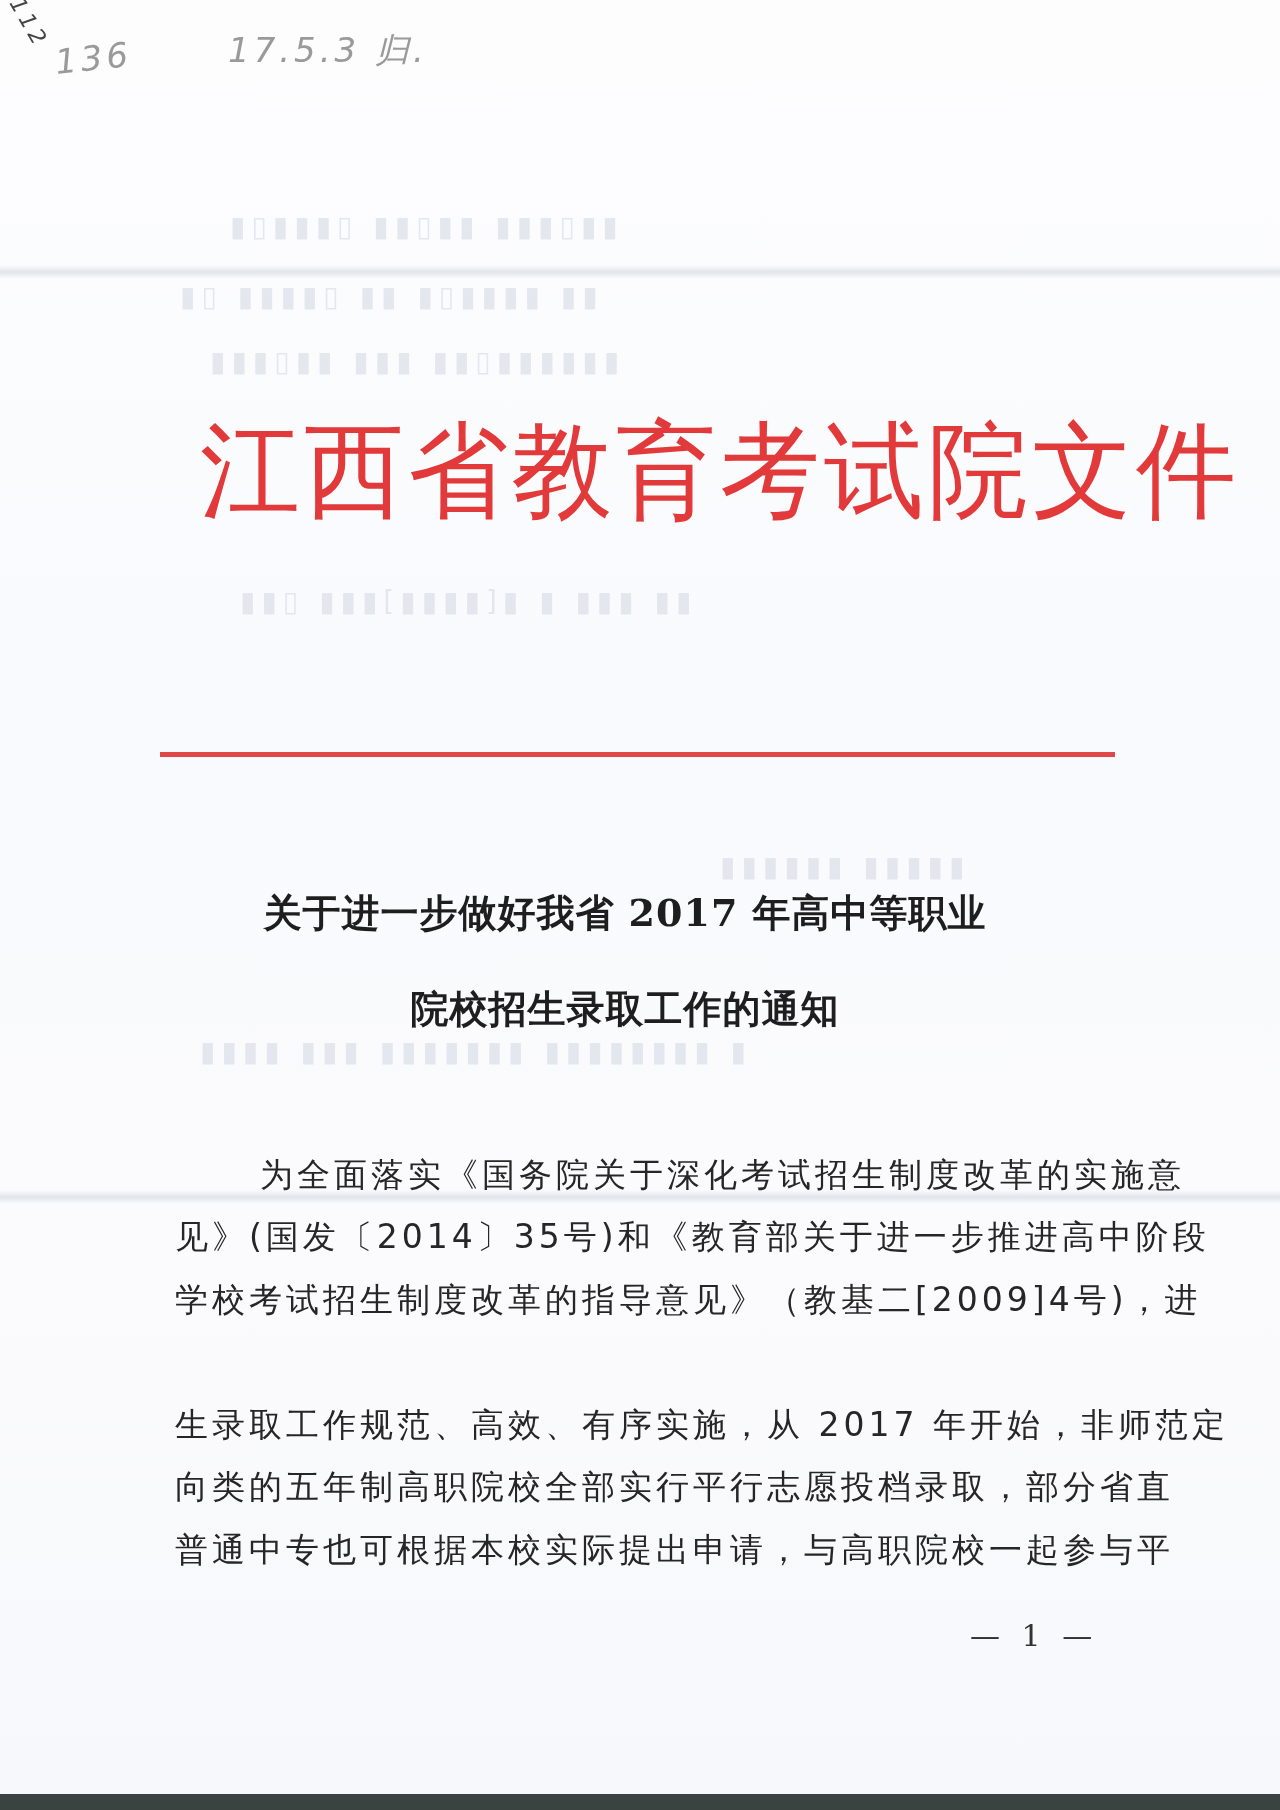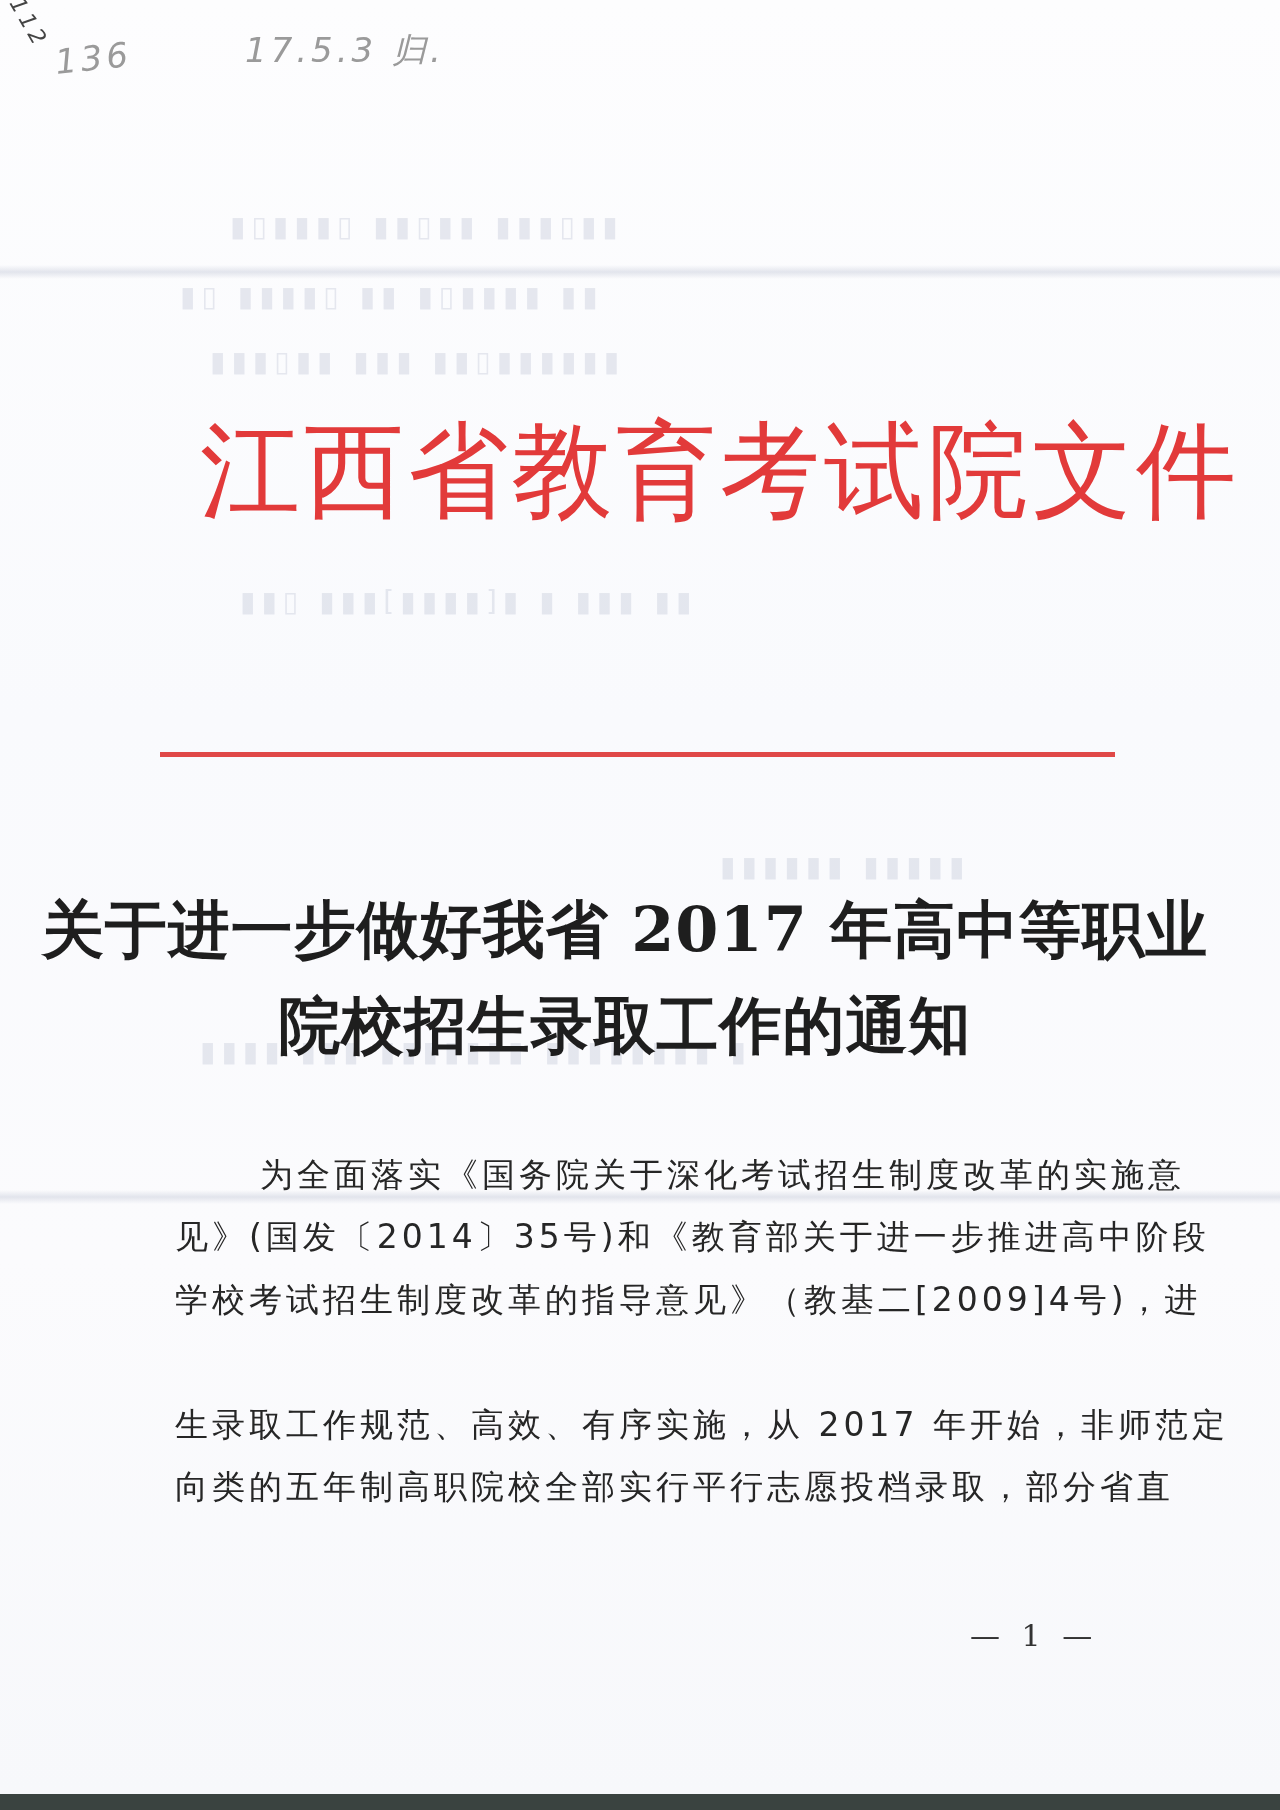--- a/index.html
+++ b/index.html
@@ -20,21 +20,21 @@
     position: absolute; left: 0; bottom: 0; width: 1280px; height: 16px;
     background: #3a4340;
   }
   .handwriting {
     position: absolute; color: #9a9a9a;
     font-family: "DejaVu Sans", sans-serif; font-style: italic; font-size: 34px;
     letter-spacing: 4px;
   }
   .hw-corner { left: 2px; top: 10px; font-size: 22px; color: #444; transform: rotate(60deg); }
   .hw-1 { left: 55px; top: 38px; transform: rotate(-6deg); }
-  .hw-2 { left: 245px; top: 28px; }
+  .hw-2 { left: 228px; top: 28px; }
   .ghost {
     position: absolute; color: rgba(150,160,185,0.22); font-size: 28px;
     letter-spacing: 6px; white-space: nowrap;
     font-family: "DejaVu Sans", sans-serif;
   }
   .org-header {
     position: absolute; left: 200px; top: 405px; width: 900px;
     color: #e23a3a; font-size: 100px; font-weight: normal;
     letter-spacing: 4px; text-align: center; white-space: nowrap;
     font-family: "DejaVu Serif", serif; transform: scaleY(1.05);
@@ -42,21 +42,21 @@
   .doc-number {
     position: absolute; left: 0; top: 690px; width: 1240px; text-align: center;
     font-size: 32px; color: #2a2a2a; letter-spacing: 3px;
   }
   .red-rule {
     position: absolute; left: 160px; top: 752px; width: 955px; height: 5px;
     background: #e04848;
   }
   .title-line {
     position: absolute; left: 0; width: 1250px; text-align: center;
-    font-size: 62px; font-weight: bold; color: #1e1e1e; letter-spacing: 1px;
+    font-size: 38px; font-weight: bold; color: #1e1e1e; letter-spacing: 1px;
     white-space: nowrap;
   }
   .t1 { top: 888px; }
   .t2 { top: 984px; }
   .body-line {
     position: absolute; left: 175px; width: 940px; font-size: 33px;
     color: #262626; white-space: nowrap; letter-spacing: 4px;
     font-family: "DejaVu Sans", sans-serif; font-weight: normal;
   }
   .indent { left: 260px; }
@@ -91,17 +91,18 @@
 
   <div class="title-line t1">关于进一步做好我省 2017 年高中等职业</div>
   <div class="title-line t2">院校招生录取工作的通知</div>
 
 
   <div class="body-line indent" style="top:1153px">为全面落实《国务院关于深化考试招生制度改革的实施意</div>
   <div class="body-line" style="top:1215px">见》(国发〔2014〕35号)和《教育部关于进一步推进高中阶段</div>
   <div class="body-line" style="top:1278px">学校考试招生制度改革的指导意见》（教基二[2009]4号)，进</div>
   <div class="body-line" style="top:1403px">生录取工作规范、高效、有序实施，从 2017 年开始，非师范定</div>
   <div class="body-line" style="top:1465px">向类的五年制高职院校全部实行平行志愿投档录取，部分省直</div>
+  <div class="body-line" style="top:1528px">普通中专也可根据本校实际提出申请，与高职院校一起参与平</div>
 
   <div class="page-num">— 1 —</div>
 </div>
 
 <div class="bottom-edge"></div>
 
 </body></html>

